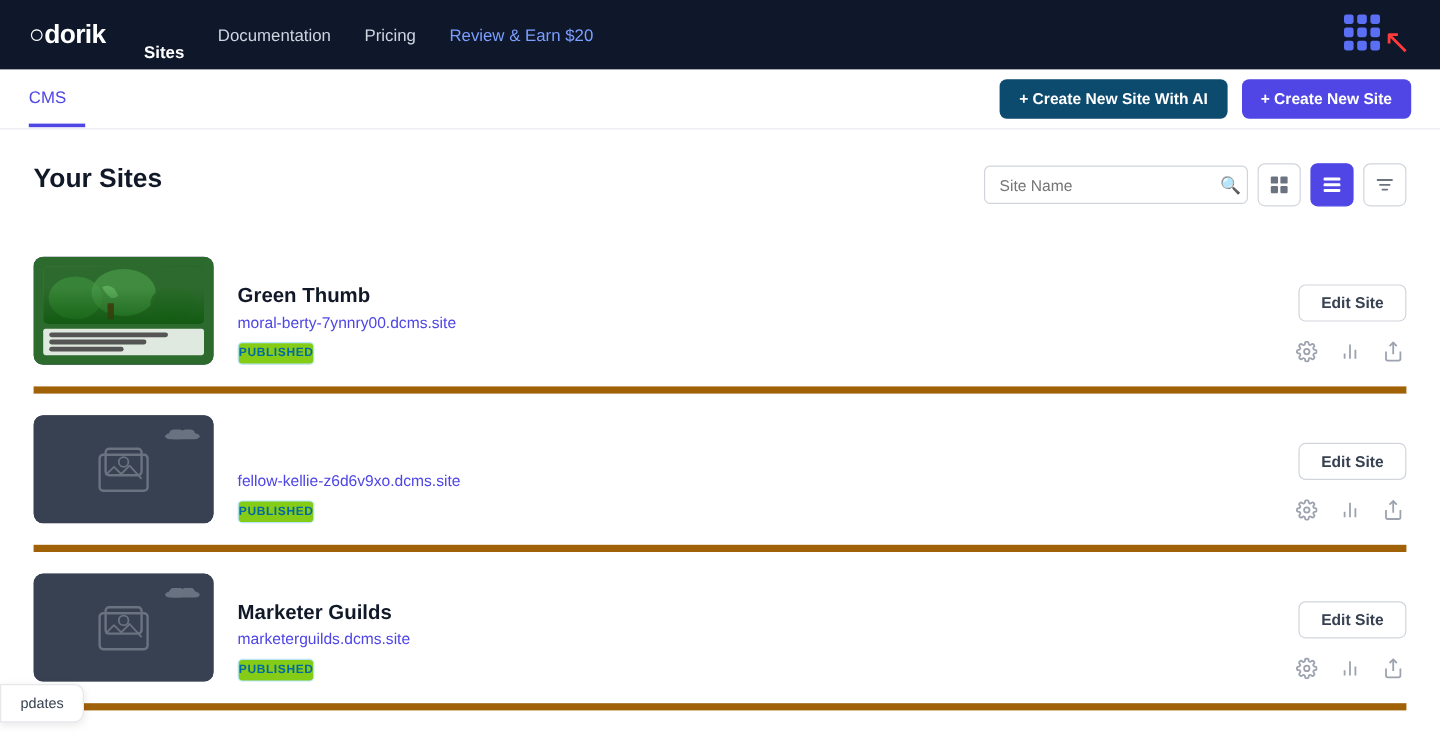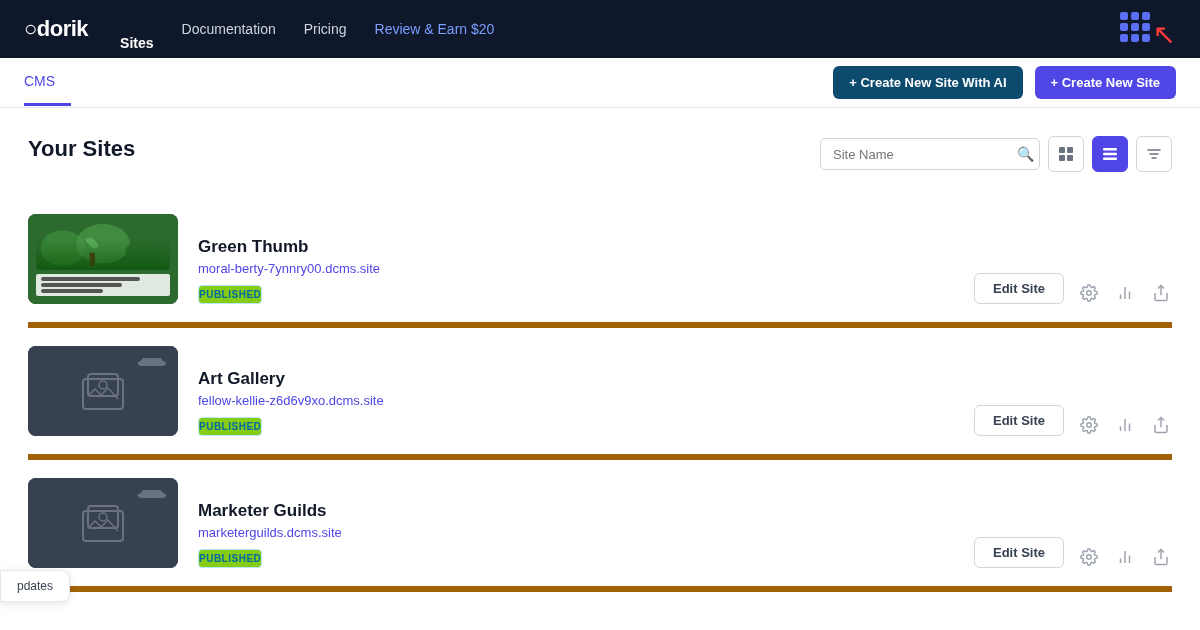--- a/index.html
+++ b/index.html
@@ -303,21 +303,21 @@
       color: #0369a1;
       font-size: 10px;
       font-weight: 700;
       padding: 3px 0;
       border-radius: 4px;
       letter-spacing: 0.5px;
       border: 1px solid #bae6fd;
     }
     .site-actions {
       display: flex;
-      flex-direction: row;
+      flex-direction: column;
       align-items: flex-end;
       gap: 14px;
       flex-shrink: 0;
     }
     .btn-edit {
       border: 1.5px solid #d1d5db;
       background: #fff;
       color: #374151;
       border-radius: 6px;
       padding: 7px 18px;
@@ -498,21 +498,20 @@
           </svg>
           <svg width="50" height="40" viewBox="0 0 50 40" fill="none">
             <rect x="5" y="8" width="40" height="30" rx="3" stroke="#6b7280" stroke-width="2"></rect>
             <rect x="10" y="3" width="30" height="22" rx="3" stroke="#6b7280" stroke-width="2"></rect>
             <circle cx="25" cy="14" r="4" stroke="#6b7280" stroke-width="1.5"></circle>
             <path d="M10 25 L17 18 L23 24 L30 17 L40 28" stroke="#6b7280" stroke-width="1.5" stroke-linejoin="round"></path>
           </svg>
         </div>
       </div>
       <div class="site-info">
-        <div class="site-name">Art Gallery</div>
         <div class="site-url">fellow-kellie-z6d6v9xo.dcms.site</div>
         <span class="badge-published">PUBLISHED</span>
       </div>
       <div class="site-actions">
         <button class="btn-edit">Edit Site</button>
         <div class="site-icon-row">
           <div class="icon-btn">
             <svg width="18" height="18" viewBox="0 0 24 24" fill="none" stroke="#9ca3af" stroke-width="2">
               <circle cx="12" cy="12" r="3"></circle>
                 <path d="M19.4 15a1.65 1.65 0 0 0 .33 1.82l.06.06a2 2 0 0 1-2.83 2.83l-.06-.06a1.65 1.65 0 0 0-1.82-.33 1.65 1.65 0 0 0-1 1.51V21a2 2 0 0 1-4 0v-.09A1.65 1.65 0 0 0 9 19.4a1.65 1.65 0 0 0-1.82.33l-.06.06a2 2 0 0 1-2.83-2.83l.06-.06A1.65 1.65 0 0 0 4.68 15a1.65 1.65 0 0 0-1.51-1H3a2 2 0 0 1 0-4h.09A1.65 1.65 0 0 0 4.6 9a1.65 1.65 0 0 0-.33-1.82l-.06-.06a2 2 0 0 1 2.83-2.83l.06.06A1.65 1.65 0 0 0 9 4.68a1.65 1.65 0 0 0 1-1.51V3a2 2 0 0 1 4 0v.09a1.65 1.65 0 0 0 1 1.51 1.65 1.65 0 0 0 1.82-.33l.06-.06a2 2 0 0 1 2.83 2.83l-.06.06A1.65 1.65 0 0 0 19.4 9a1.65 1.65 0 0 0 1.51 1H21a2 2 0 0 1 0 4h-.09a1.65 1.65 0 0 0-1.51 1z"></path>

